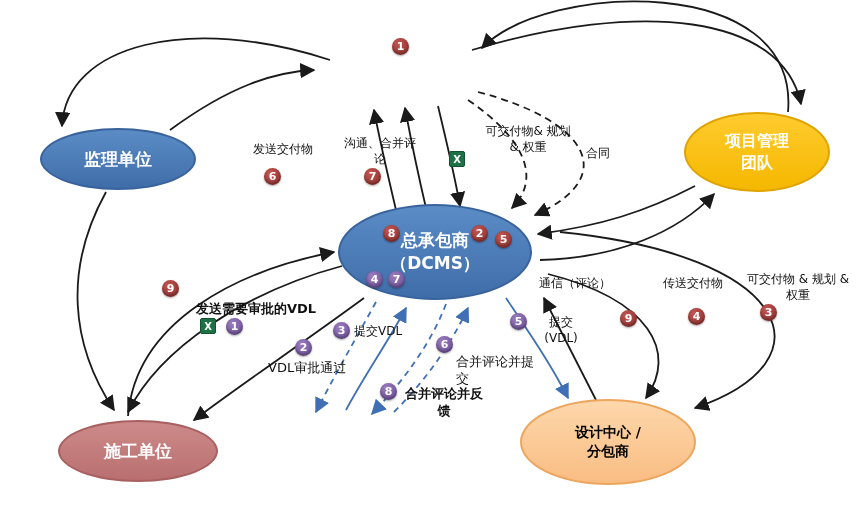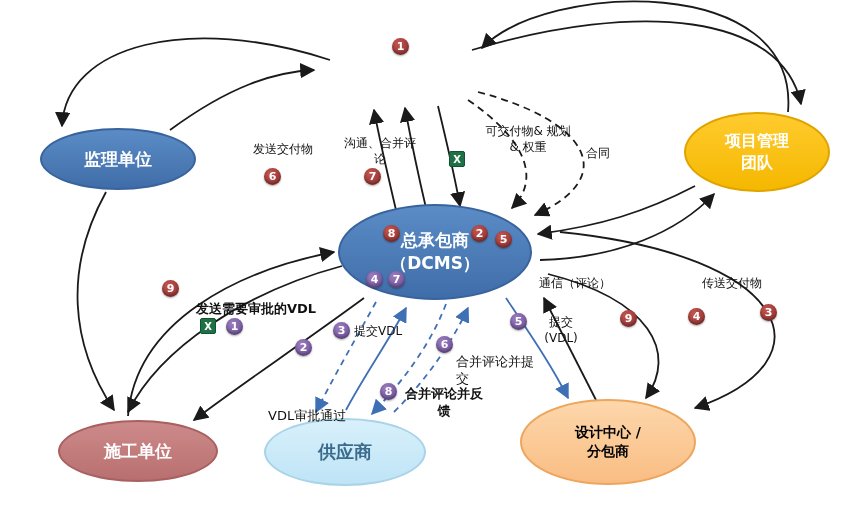--- a/index.html
+++ b/index.html
@@ -85,21 +85,20 @@
       <path d="M 506,298 C 530,334 552,366 568,398" marker-end="url(#mblue)"></path>
     </g>
   </svg>
 
   <div class="node node-supervision">监理单位</div>
   <div class="node node-pm">项目管理
 团队</div>
   <div class="node node-contractor">总承包商
 （DCMS）</div>
   <div class="node node-construction">施工单位</div>
-  <div class="node node-supplier">供应商</div>
   <div class="node node-design">设计中心 /
 分包商</div>
 
   <div class="badge red" style="left:392px; top:38px;">1</div>
   <div class="badge red" style="left:383px; top:225px;">8</div>
   <div class="badge red" style="left:471px; top:225px;">2</div>
   <div class="badge red" style="left:495px; top:231px;">5</div>
   <div class="badge purple" style="left:366px; top:271px;">4</div>
   <div class="badge purple" style="left:388px; top:271px;">7</div>
 
@@ -112,36 +111,38 @@
 
   <div class="elabel" style="left:466px; top:124px; width:100px;margin-left:12px;">可交付物&amp; 规划
 &amp; 权重</div>
   <div class="excel" style="left:449px; top:151px;">X</div>
 
   <div class="elabel" style="left:578px; top:146px; width:40px;">合同</div>
 
   <div class="elabel" style="left:532px; top:276px; width:86px;">通信（评论）</div>
   <div class="badge red" style="left:620px; top:310px;">9</div>
 
-  <div class="elabel" style="left:658px; top:276px; width:70px;margin-left:39px;">传送交付物</div>
+  <div class="elabel" style="left:658px; top:276px; width:70px;">传送交付物</div>
   <div class="badge red" style="left:688px; top:308px;">4</div>
 
+  <div class="elabel" style="left:734px; top:272px; width:128px;">可交付物 &amp; 规划 &amp;
+权重</div>
   <div class="badge red" style="left:760px; top:304px;">3</div>
 
   <div class="badge red" style="left:162px; top:280px;">9</div>
 
   <div class="elabel small bold" style="left:196px; top:301px; width:130px; text-align:left;">发送需要审批的VDL</div>
   <div class="excel" style="left:200px; top:318px;">X</div>
   <div class="badge purple" style="left:226px; top:318px;">1</div>
 
   <div class="badge purple" style="left:333px; top:322px;">3</div>
   <div class="elabel" style="left:354px; top:324px; width:64px; text-align:left;">提交VDL</div>
 
   <div class="badge purple" style="left:295px; top:339px;">2</div>
-  <div class="elabel small" style="left:268px; top:360px; width:92px; text-align:left;margin-top:48px;">VDL审批通过</div>
+  <div class="elabel small" style="left:268px; top:360px; width:92px; text-align:left;">VDL审批通过</div>
 
   <div class="badge purple" style="left:436px; top:336px;">6</div>
   <div class="elabel small" style="left:456px; top:340px; width:84px; text-align:left;margin-top:14px;">合并评论并提交</div>
 
   <div class="badge purple" style="left:510px; top:313px;">5</div>
   <div class="elabel" style="left:538px; top:315px; width:46px;">提交
 (VDL)</div>
 
   <div class="badge purple" style="left:380px; top:383px;">8</div>
   <div class="elabel small" style="left:400px; top:386px; width:88px; text-align:center;font-weight:bold;">合并评论并反馈</div>

